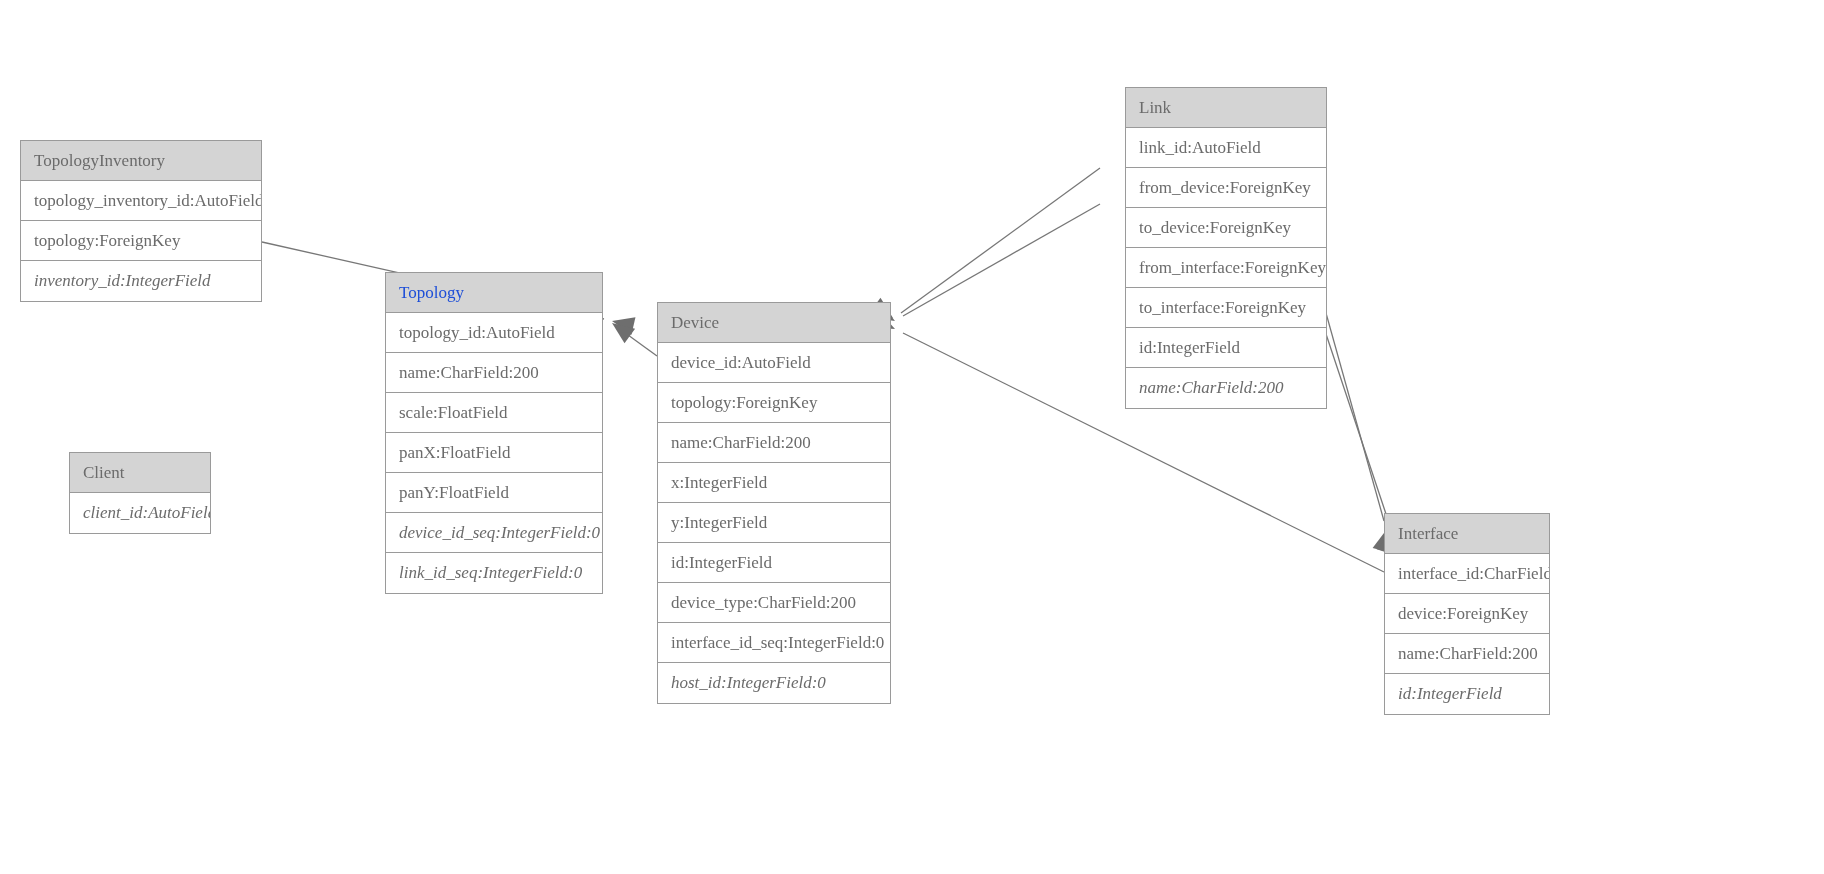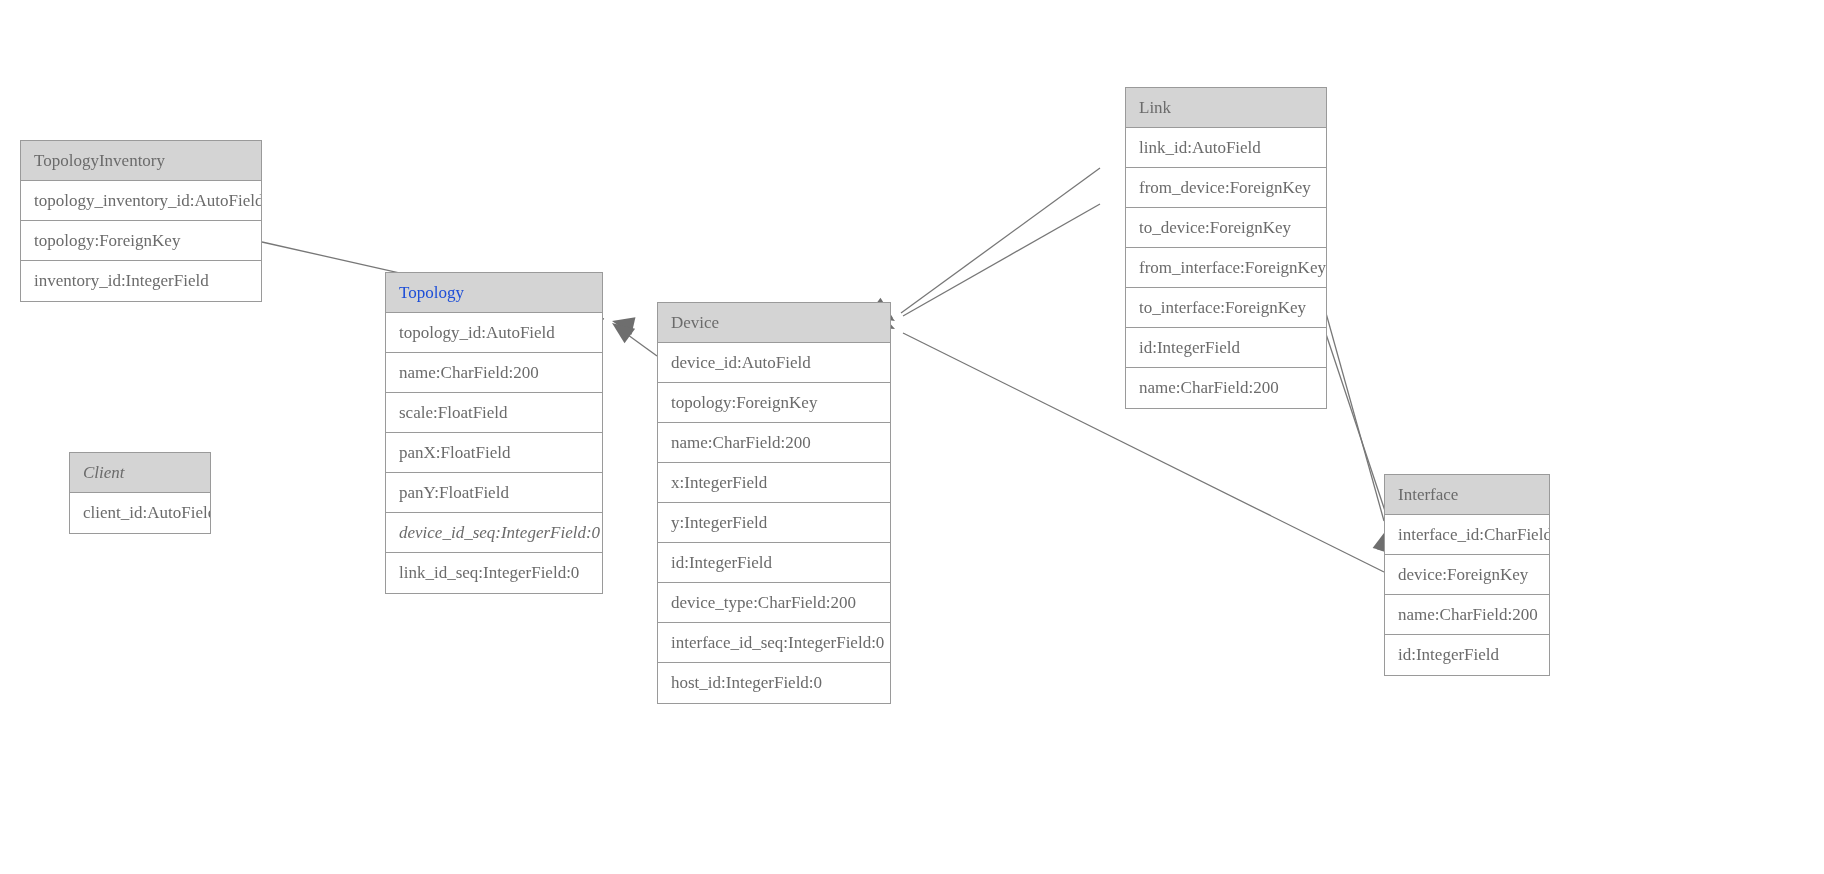--- a/index.html
+++ b/index.html
@@ -50,20 +50,21 @@
     border-bottom: 1px solid #9a9a9a;
     padding: 0 0 0 13px;
     font-size: 17px;
     color: #6b6b6b;
     white-space: nowrap;
     overflow: hidden;
     background: #ffffff;
   }
   .entity-field:last-child {
     border-bottom: none;
+    font-style: italic;
   }
 </style>
 </head>
 <body>
 
 <div id="canvas">
 
   <svg id="edge-layer" viewBox="0 0 1824 874" xmlns="http://www.w3.org/2000/svg">
       <g>
         <path d="M262,242 L604,319" stroke="#777777" stroke-width="1.3" fill="none"></path>
@@ -113,21 +114,21 @@
         <div class="entity-header" style="background: rgb(212, 212, 212); border-bottom-color: rgb(154, 154, 154); color: #1d4ed8;">Topology</div>
         <div class="entity-field" style="border-bottom-color: rgb(154, 154, 154); color: rgb(107, 107, 107);">topology_id:AutoField</div>
         <div class="entity-field" style="border-bottom-color: rgb(154, 154, 154); color: rgb(107, 107, 107);">name:CharField:200</div>
         <div class="entity-field" style="border-bottom-color: rgb(154, 154, 154); color: rgb(107, 107, 107);">scale:FloatField</div>
         <div class="entity-field" style="border-bottom-color: rgb(154, 154, 154); color: rgb(107, 107, 107);">panX:FloatField</div>
         <div class="entity-field" style="border-bottom-color: rgb(154, 154, 154); color: rgb(107, 107, 107);">panY:FloatField</div>
         <div class="entity-field" style="border-bottom-color: rgb(154, 154, 154); color: rgb(107, 107, 107); font-style: italic;">device_id_seq:IntegerField:0</div>
         <div class="entity-field" style="border-bottom-color: rgb(154, 154, 154); color: rgb(107, 107, 107);">link_id_seq:IntegerField:0</div>
       </div>
       <div class="entity" style="left: 69px; top: 452px; width: 142px; border-color: rgb(154, 154, 154);">
-        <div class="entity-header" style="background: rgb(212, 212, 212); border-bottom-color: rgb(154, 154, 154); color: rgb(107, 107, 107); font-style: italic;">Client</div>
+        <div class="entity-header" style="background: rgb(212, 212, 212); border-bottom-color: rgb(154, 154, 154); color: rgb(107, 107, 107);">Client</div>
         <div class="entity-field" style="border-bottom-color: rgb(154, 154, 154); color: rgb(107, 107, 107);">client_id:AutoField</div>
       </div>
       <div class="entity" style="left: 657px; top: 269px; width: 234px; border-color: rgb(154, 154, 154); margin-top: 33px;">
         <div class="entity-header" style="background: rgb(212, 212, 212); border-bottom-color: rgb(154, 154, 154); color: rgb(107, 107, 107);">Device</div>
         <div class="entity-field" style="border-bottom-color: rgb(154, 154, 154); color: rgb(107, 107, 107);">device_id:AutoField</div>
         <div class="entity-field" style="border-bottom-color: rgb(154, 154, 154); color: rgb(107, 107, 107);">topology:ForeignKey</div>
         <div class="entity-field" style="border-bottom-color: rgb(154, 154, 154); color: rgb(107, 107, 107);">name:CharField:200</div>
         <div class="entity-field" style="border-bottom-color: rgb(154, 154, 154); color: rgb(107, 107, 107);">x:IntegerField</div>
         <div class="entity-field" style="border-bottom-color: rgb(154, 154, 154); color: rgb(107, 107, 107);">y:IntegerField</div>
         <div class="entity-field" style="border-bottom-color: rgb(154, 154, 154); color: rgb(107, 107, 107);">id:IntegerField</div>
@@ -138,21 +139,21 @@
       <div class="entity" style="left: 1100px; top: 87px; width: 202px; border-color: rgb(154, 154, 154); margin-left: 25px;">
         <div class="entity-header" style="background: rgb(212, 212, 212); border-bottom-color: rgb(154, 154, 154); color: rgb(107, 107, 107);">Link</div>
         <div class="entity-field" style="border-bottom-color: rgb(154, 154, 154); color: rgb(107, 107, 107);">link_id:AutoField</div>
         <div class="entity-field" style="border-bottom-color: rgb(154, 154, 154); color: rgb(107, 107, 107);">from_device:ForeignKey</div>
         <div class="entity-field" style="border-bottom-color: rgb(154, 154, 154); color: rgb(107, 107, 107);">to_device:ForeignKey</div>
         <div class="entity-field" style="border-bottom-color: rgb(154, 154, 154); color: rgb(107, 107, 107);">from_interface:ForeignKey</div>
         <div class="entity-field" style="border-bottom-color: rgb(154, 154, 154); color: rgb(107, 107, 107);">to_interface:ForeignKey</div>
         <div class="entity-field" style="border-bottom-color: rgb(154, 154, 154); color: rgb(107, 107, 107);">id:IntegerField</div>
         <div class="entity-field" style="border-bottom-color: rgb(154, 154, 154); color: rgb(107, 107, 107);">name:CharField:200</div>
       </div>
-      <div class="entity" style="left: 1384px; top: 474px; width: 166px; border-color: rgb(154, 154, 154);">
+      <div class="entity" style="left: 1384px; top: 513px; width: 166px; border-color: rgb(154, 154, 154);">
         <div class="entity-header" style="background: rgb(212, 212, 212); border-bottom-color: rgb(154, 154, 154); color: rgb(107, 107, 107);">Interface</div>
         <div class="entity-field" style="border-bottom-color: rgb(154, 154, 154); color: rgb(107, 107, 107);">interface_id:CharField</div>
         <div class="entity-field" style="border-bottom-color: rgb(154, 154, 154); color: rgb(107, 107, 107);">device:ForeignKey</div>
         <div class="entity-field" style="border-bottom-color: rgb(154, 154, 154); color: rgb(107, 107, 107);">name:CharField:200</div>
         <div class="entity-field" style="border-bottom-color: rgb(154, 154, 154); color: rgb(107, 107, 107);">id:IntegerField</div>
       </div>
     </div>
 
 </div>
 

